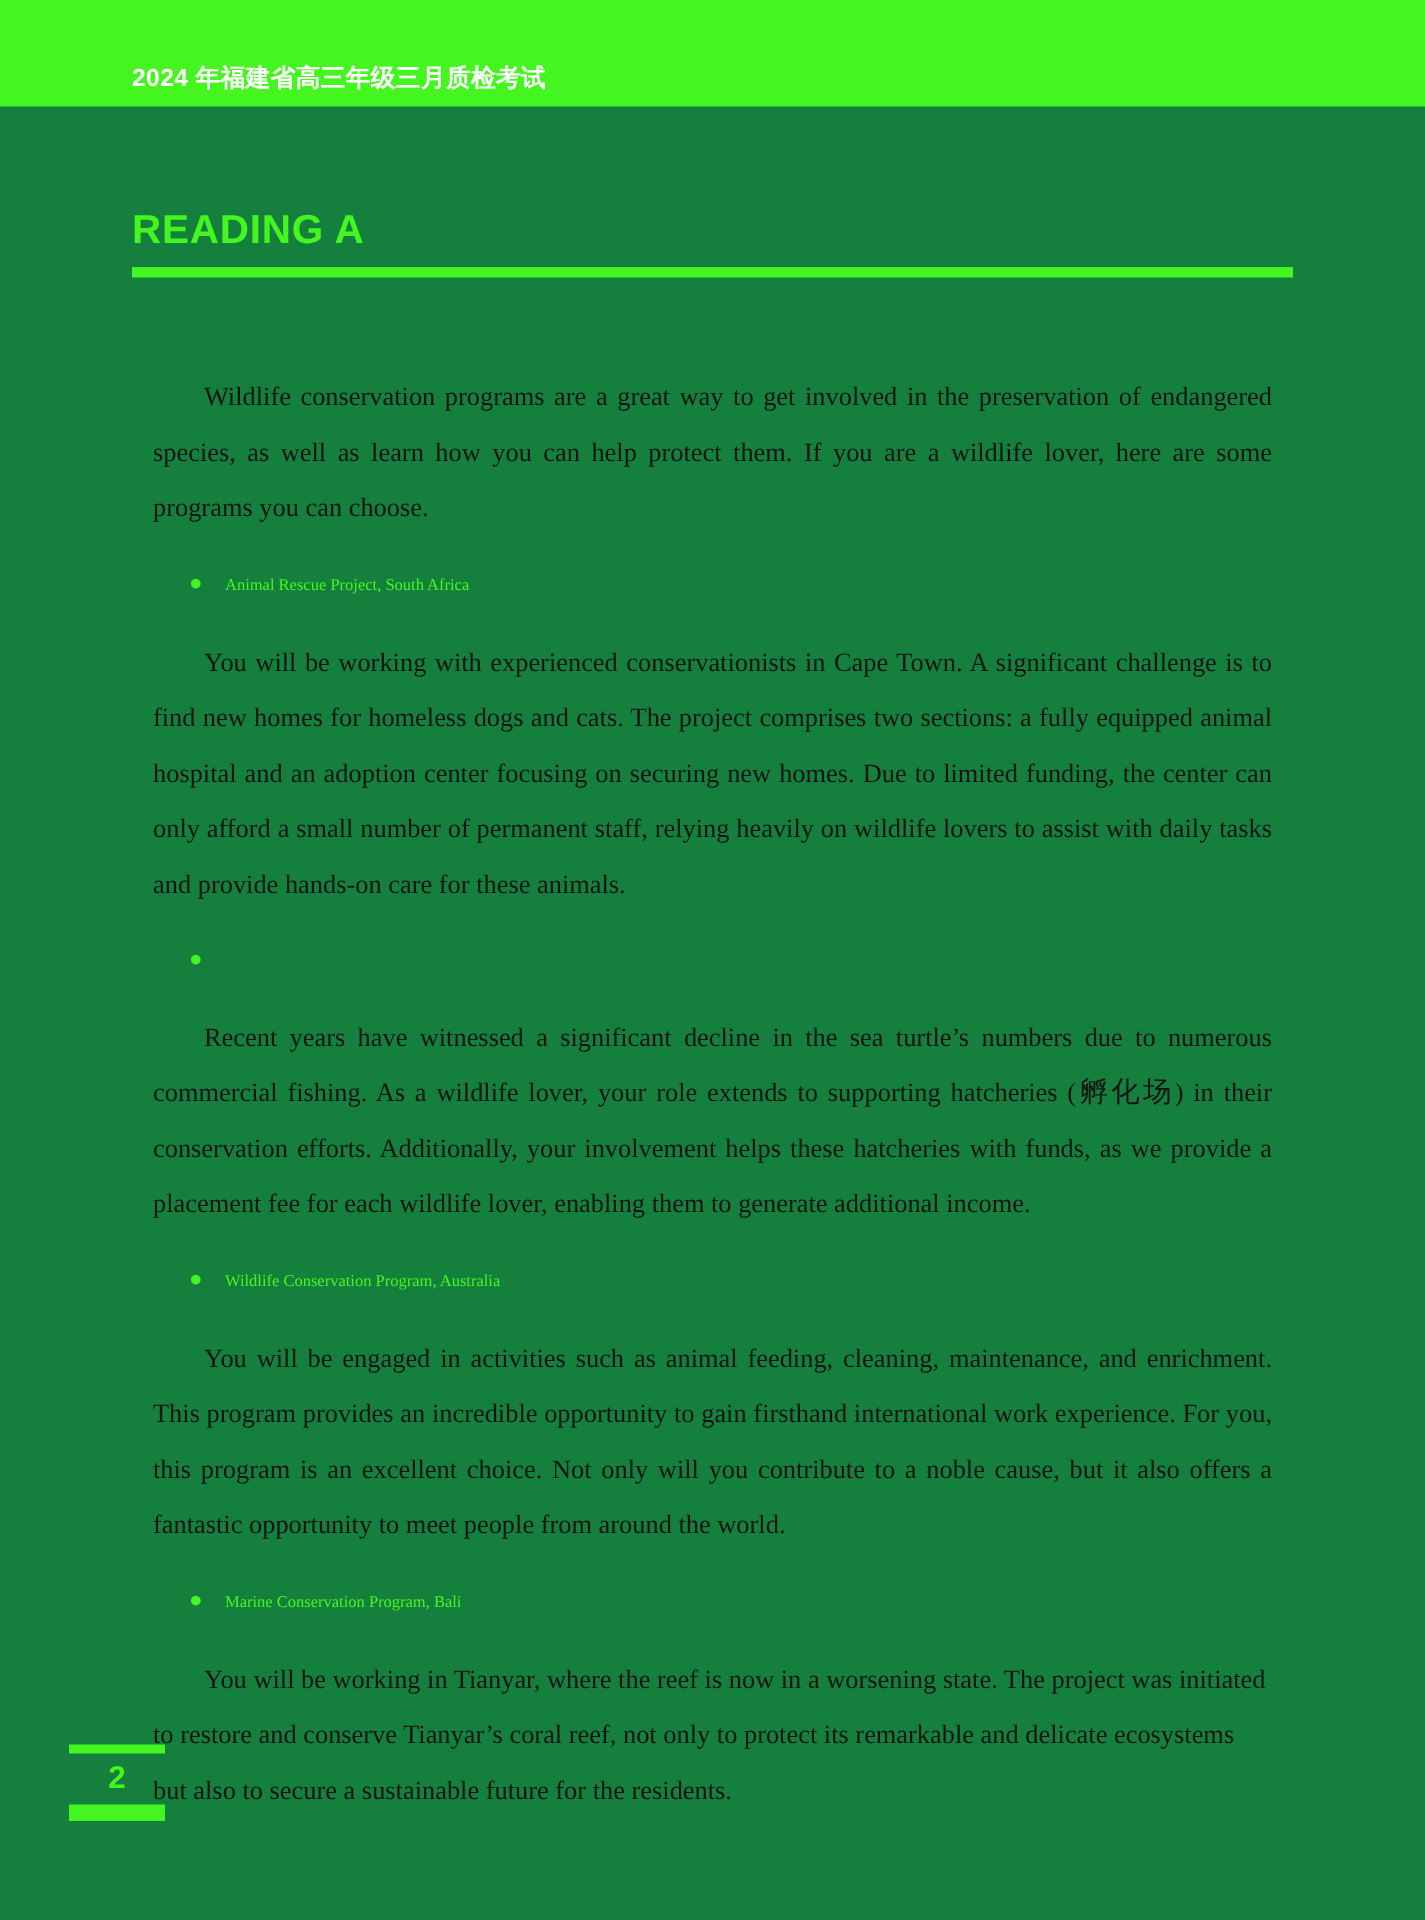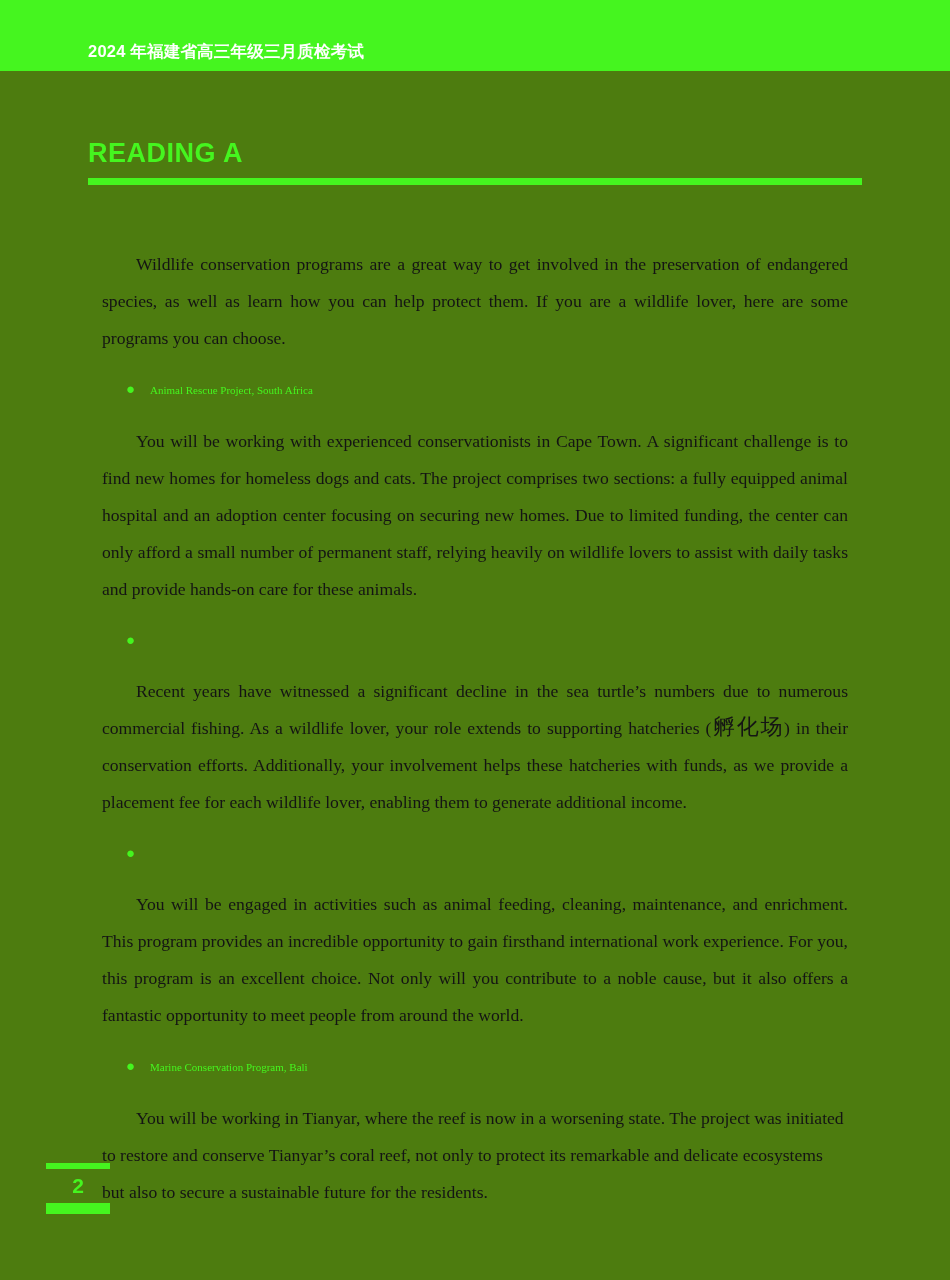--- a/index.html
+++ b/index.html
@@ -12,21 +12,21 @@
     height: 1280px;
     position: relative;
     overflow: hidden;
     font-family: "Liberation Serif", serif;
     color: #000000;
   }
 
   .page {
     position: absolute;
     inset: 0;
-    background: #4d7c0f;
+    background: #15803d;
   }
 
   
   .banner {
     position: absolute;
     left: 0;
     top: 0;
     width: 950px;
     height: 71px;
     background: #45f51f;
@@ -95,21 +95,21 @@
     line-height: 37px;
     width: 24px;
     flex: 0 0 24px;
   }
   .bullet-label {
     color: #45f51f;
     font-size: 11px;
     white-space: nowrap;
   }
 
-  .cjk { font-family: Liberation Mono, monospace; font-size: 22px; }
+  .cjk { font-family: Liberation Sans, sans-serif; font-size: 19px; }
 
   
   .footer {
     position: absolute;
     left: 46px;
     top: 1163px;
     width: 64px;
   }
   .footer-bar-top {
     width: 64px;
@@ -153,20 +153,21 @@
     </div>
     <p class="para">You will be working with experienced conservationists in Cape Town. A significant challenge is to find new homes for homeless dogs and cats. The project comprises two sections: a fully equipped animal hospital and an adoption center focusing on securing new homes. Due to limited funding, the center can only afford a small number of permanent staff, relying heavily on wildlife lovers to assist with daily tasks and provide hands-on care for these animals.</p>
 
     <div class="bullet-line">
       <span class="bullet-dot">●</span>
     </div>
     <p class="para"><span>Recent years have witnessed a significant decline in the sea turtle’s numbers due to numerous commercial fishing. As a wildlife lover, your role extends to supporting hatcheries (</span><span class="cjk">孵化场</span><span>) in their conservation efforts. Additionally, your involvement helps these hatcheries with funds, as we provide a placement fee for each wildlife lover, enabling them to generate additional income.</span></p>
 
     <div class="bullet-line">
       <span class="bullet-dot">●</span>
+      <span class="bullet-label">Wildlife Conservation Program, Australia</span>
     </div>
     <p class="para">You will be engaged in activities such as animal feeding, cleaning, maintenance, and enrichment. This program provides an incredible opportunity to gain firsthand international work experience. For you, this program is an excellent choice. Not only will you contribute to a noble cause, but it also offers a fantastic opportunity to meet people from around the world.</p>
 
     <div class="bullet-line">
       <span class="bullet-dot">●</span>
       <span class="bullet-label">Marine Conservation Program, Bali</span>
     </div>
     <p class="para">You will be working in Tianyar, where the reef is now in a worsening state. The project was initiated to restore and conserve Tianyar’s coral reef, not only to protect its remarkable and delicate ecosystems but also to secure a sustainable future for the residents.</p>
 
   </div>

